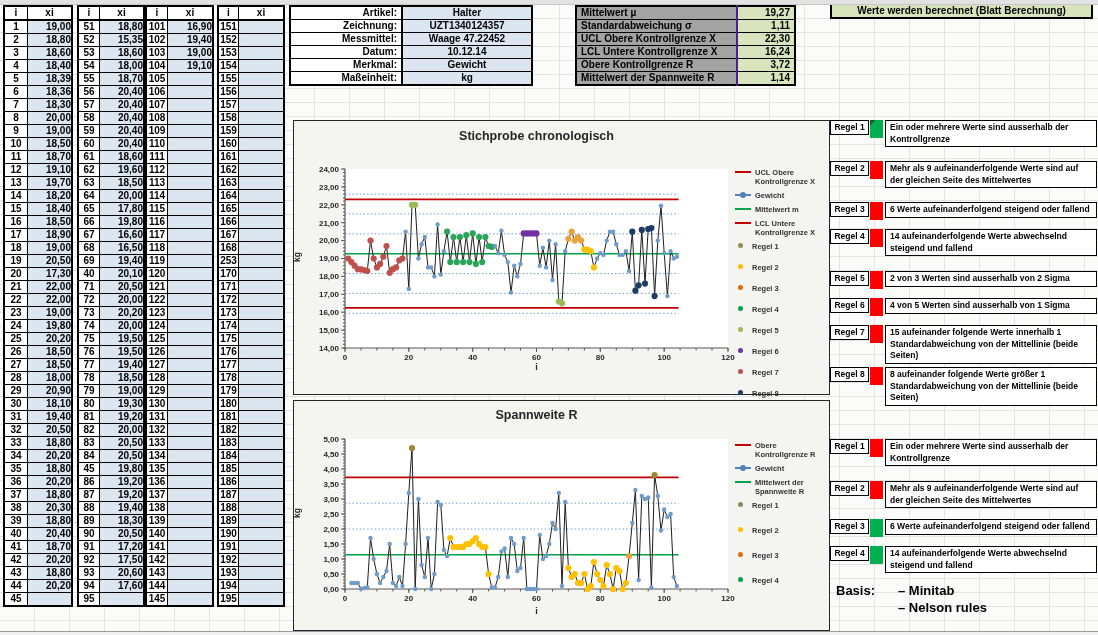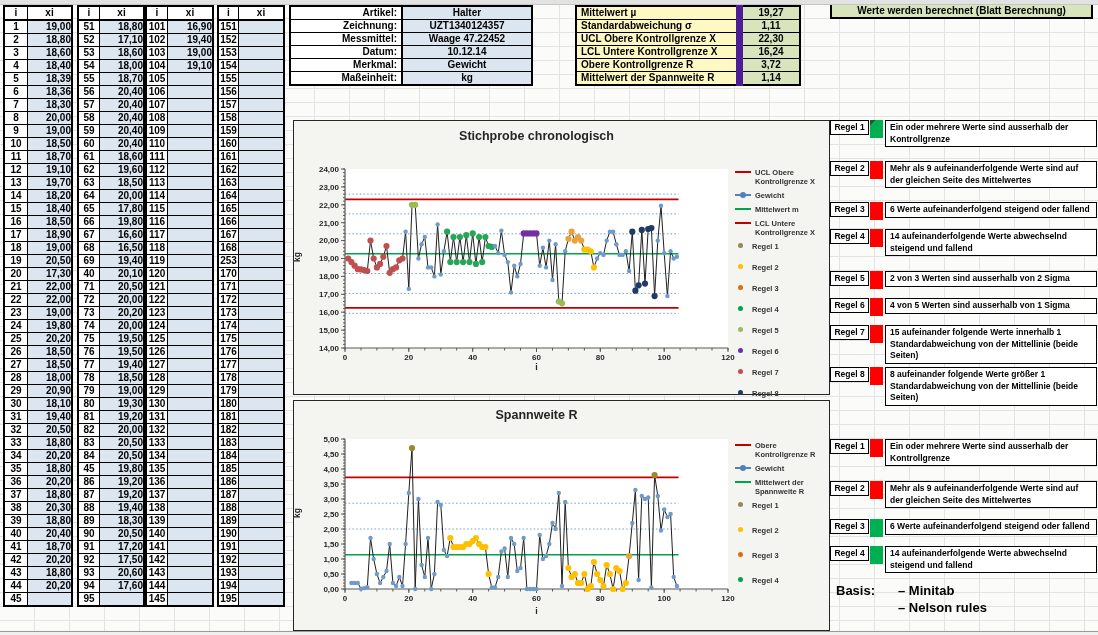--- a/index.html
+++ b/index.html
@@ -18,22 +18,22 @@
   table.dgrid th,table.dgrid td{border:1px solid #000;padding:0;height:12px;line-height:12px;font-size:10px;overflow:hidden;white-space:nowrap;}
   table.dgrid th{text-align:center;border-bottom:2px solid #000;background:#fff;}
   td.ci{text-align:center;background:#FFFFFF;}
   td.cx{text-align:right;padding-right:4px;background:#DCE6F1;}
 
   
   table.kv{position:absolute;border-collapse:collapse;table-layout:fixed;background:#fff;border:2px solid #000;}
   table.kv td{border:1px solid #000;height:12px;line-height:12px;font-size:10px;padding:0 4px;overflow:hidden;white-space:nowrap;}
   #info-table td.lab{text-align:right;background:#fff;border-right:2px solid #000;}
   #info-table td.val{text-align:center;background:#DCE6F1;}
-  #stats-table td.lab{text-align:left;background:#fef9c3;border-right:7px solid #4c1d95;}
-  #stats-table td.val{text-align:center;background:#D7E4BC;margin-left:24px;}
+  #stats-table td.lab{text-align:left;background:#a3a3a3;border-right:2px solid #4c1d95;}
+  #stats-table td.val{text-align:right;background:#D7E4BC;margin-left:24px;}
 
   .legendbox{left:830px;top:5px;width:263px;}
   .lb1,.lb2{box-sizing:border-box;width:263px;height:14px;line-height:12px;text-align:center;font-size:10px;border:2px solid #000;}
   .lb1{background:#DCE6F1;color:#17375D;border-bottom:1px solid #000;}
   .lb2{background:#D7E4BC;color:#000;border-top:none;}
 
   
   .rule{position:absolute;left:830px;width:262px;}
   .rule .rlab{position:absolute;left:0;top:0;width:37px;height:13px;line-height:13px;border:1px solid #000;background:#fff;text-align:center;font-size:8.5px;}
   .rule .rind{position:absolute;left:40px;top:0;width:13px;height:18px;}
@@ -262,21 +262,21 @@
           <tr>
             <th style="width:20px">i</th>
             <th style="width:43px">xi</th>
           </tr>
           <tr>
             <td class="ci">51</td>
             <td class="cx">18,80</td>
           </tr>
           <tr>
             <td class="ci">52</td>
-            <td class="cx">17,10</td>
+            <td class="cx">15,35</td>
           </tr>
           <tr>
             <td class="ci">53</td>
             <td class="cx">18,60</td>
           </tr>
           <tr>
             <td class="ci">54</td>
             <td class="cx">18,00</td>
           </tr>
           <tr>

